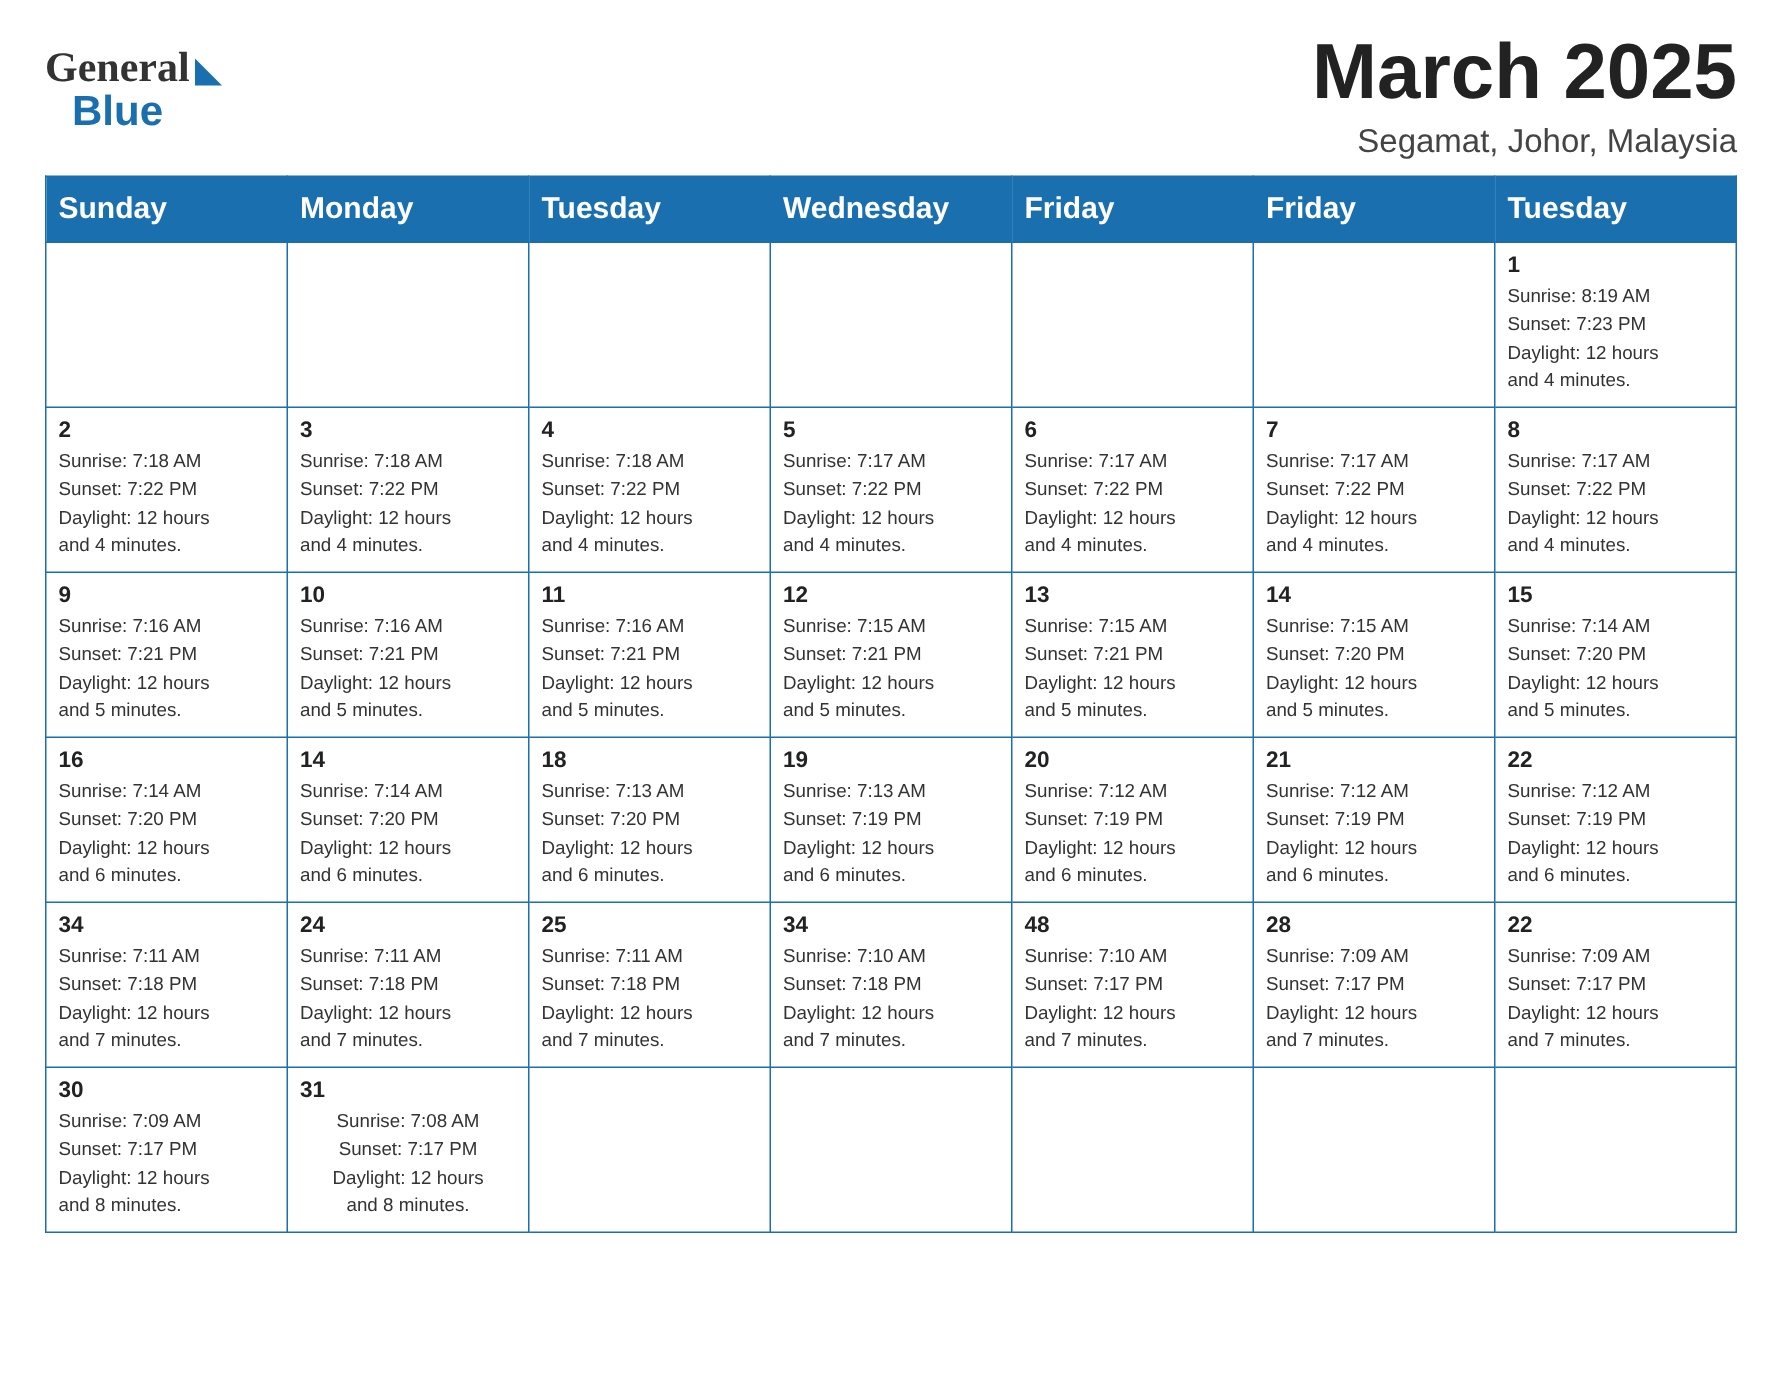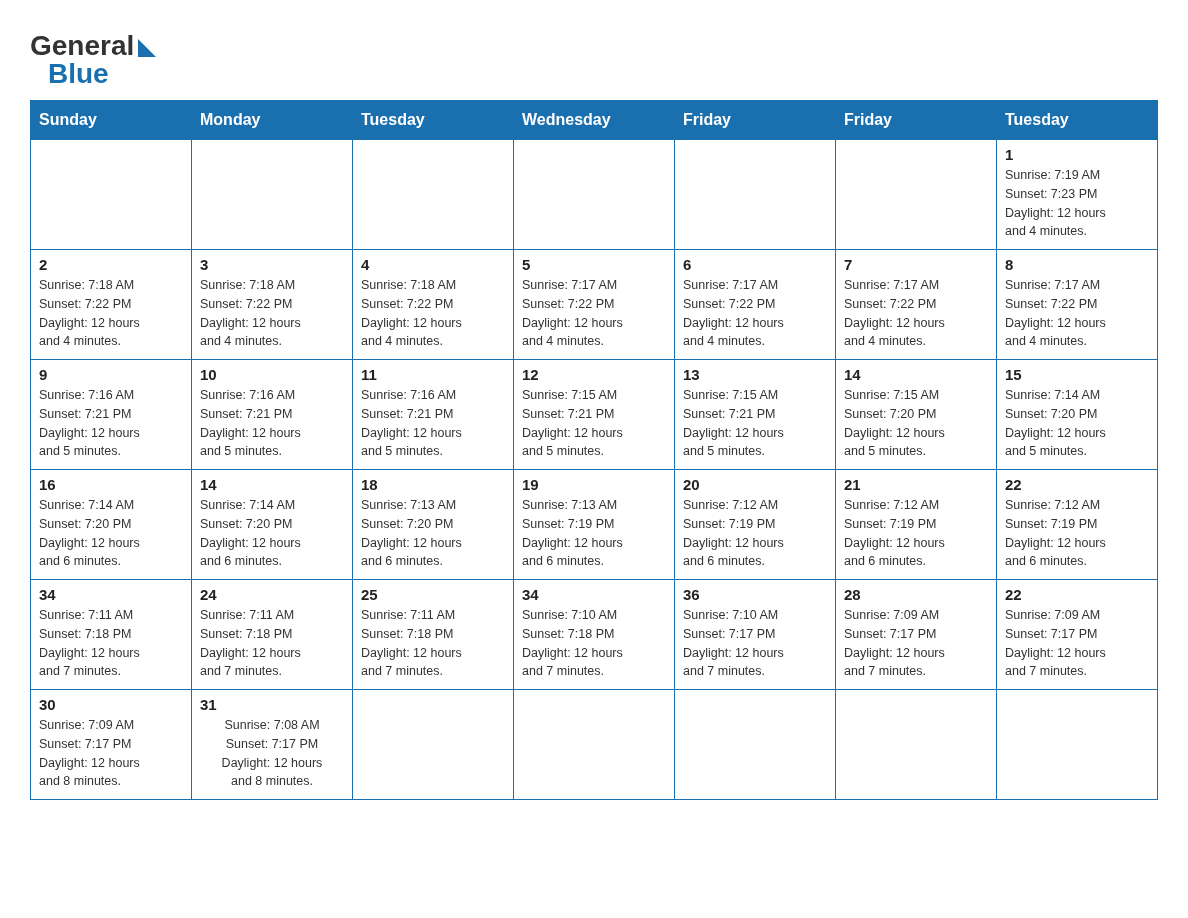--- a/index.html
+++ b/index.html
@@ -24,21 +24,21 @@
     }
     .logo-top {
       display: flex;
       align-items: center;
       gap: 0;
     }
     .logo-general {
       font-size: 28px;
       font-weight: bold;
       color: #333;
-      font-family: Liberation Sans, sans-serif;
+      font-family: Liberation Serif, serif;
     }
     .logo-triangle {
       width: 0;
       height: 0;
       border-left: 18px solid #1a6faf;
       border-top: 18px solid transparent;
       border-bottom: 0px solid transparent;
       margin-left: 4px;
       margin-top: 4px;
     }
@@ -64,21 +64,21 @@
       margin-top: 4px;
     }
     .calendar {
       width: 100%;
       border-collapse: collapse;
       border: 1px solid #1a6faf;
     }
     .calendar th {
       background-color: #1a6faf;
       color: #fff;
-      font-size: 16px;
+      font-size: 20px;
       font-weight: bold;
       padding: 10px 8px;
       text-align: left;
       border: 1px solid #1a6faf;
     }
     .calendar td {
       vertical-align: top;
       border: 1px solid #1a6faf;
       padding: 6px 8px;
       width: 14.28%;
@@ -111,20 +111,24 @@
 </head>
 <body>
 
 <div class="header">
   <div class="logo">
     <div class="logo-top">
       <span class="logo-general">General</span>
       <div class="logo-triangle"></div>
     </div>
     <span class="logo-blue">Blue</span>
+  </div>
+  <div class="title-block">
+    <div class="main-title">March 2025</div>
+    <div class="subtitle">Segamat, Johor, Malaysia</div>
   </div>
 </div>
 
 <table class="calendar">
   <thead>
     <tr>
     <th>Sunday</th>
         <th>Monday</th>
         <th>Tuesday</th>
         <th>Wednesday</th>
@@ -136,21 +140,21 @@
   <tbody id="calendar-body">
   <tr class="week-row">
         <td class="empty-cell"></td>
         <td class="empty-cell"></td>
         <td class="empty-cell"></td>
         <td class="empty-cell"></td>
         <td class="empty-cell"></td>
         <td class="empty-cell"></td>
         <td>
           <span class="day-number">1</span>
-          <div class="day-info" style="white-space: pre-line;">Sunrise: 7:19 AM
+          <div class="day-info" style="white-space: pre-line;">Sunrise: 8:19 AM
 Sunset: 7:23 PM
 Daylight: 12 hours
 and 4 minutes.</div>
         </td>
       </tr>
       <tr class="week-row">
         <td>
           <span class="day-number">2</span>
           <div class="day-info" style="white-space: pre-line;">Sunrise: 7:18 AM
 Sunset: 7:22 PM
@@ -325,21 +329,21 @@
 and 7 minutes.</div>
         </td>
         <td>
           <span class="day-number">34</span>
           <div class="day-info" style="white-space: pre-line;">Sunrise: 7:10 AM
 Sunset: 7:18 PM
 Daylight: 12 hours
 and 7 minutes.</div>
         </td>
         <td>
-          <span class="day-number">36</span>
+          <span class="day-number">48</span>
           <div class="day-info" style="white-space: pre-line;">Sunrise: 7:10 AM
 Sunset: 7:17 PM
 Daylight: 12 hours
 and 7 minutes.</div>
         </td>
         <td>
           <span class="day-number">28</span>
           <div class="day-info" style="white-space: pre-line;">Sunrise: 7:09 AM
 Sunset: 7:17 PM
 Daylight: 12 hours

